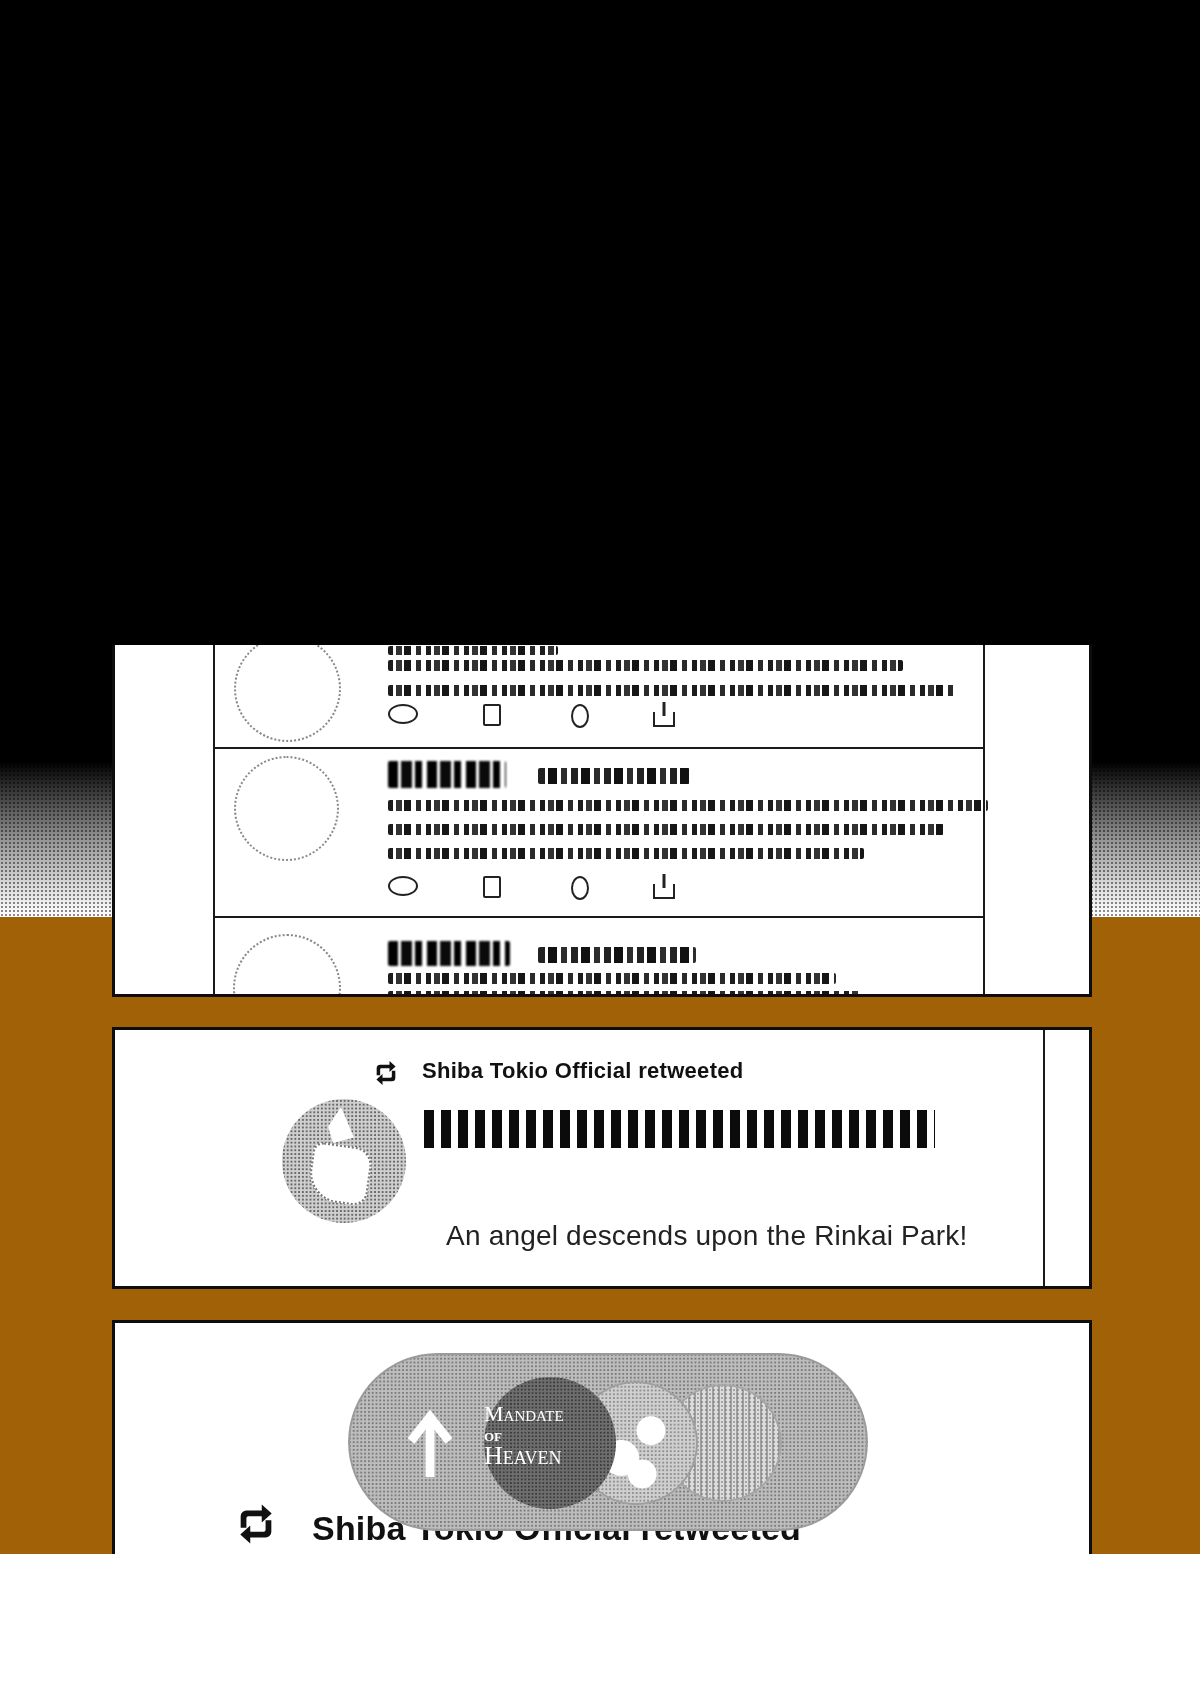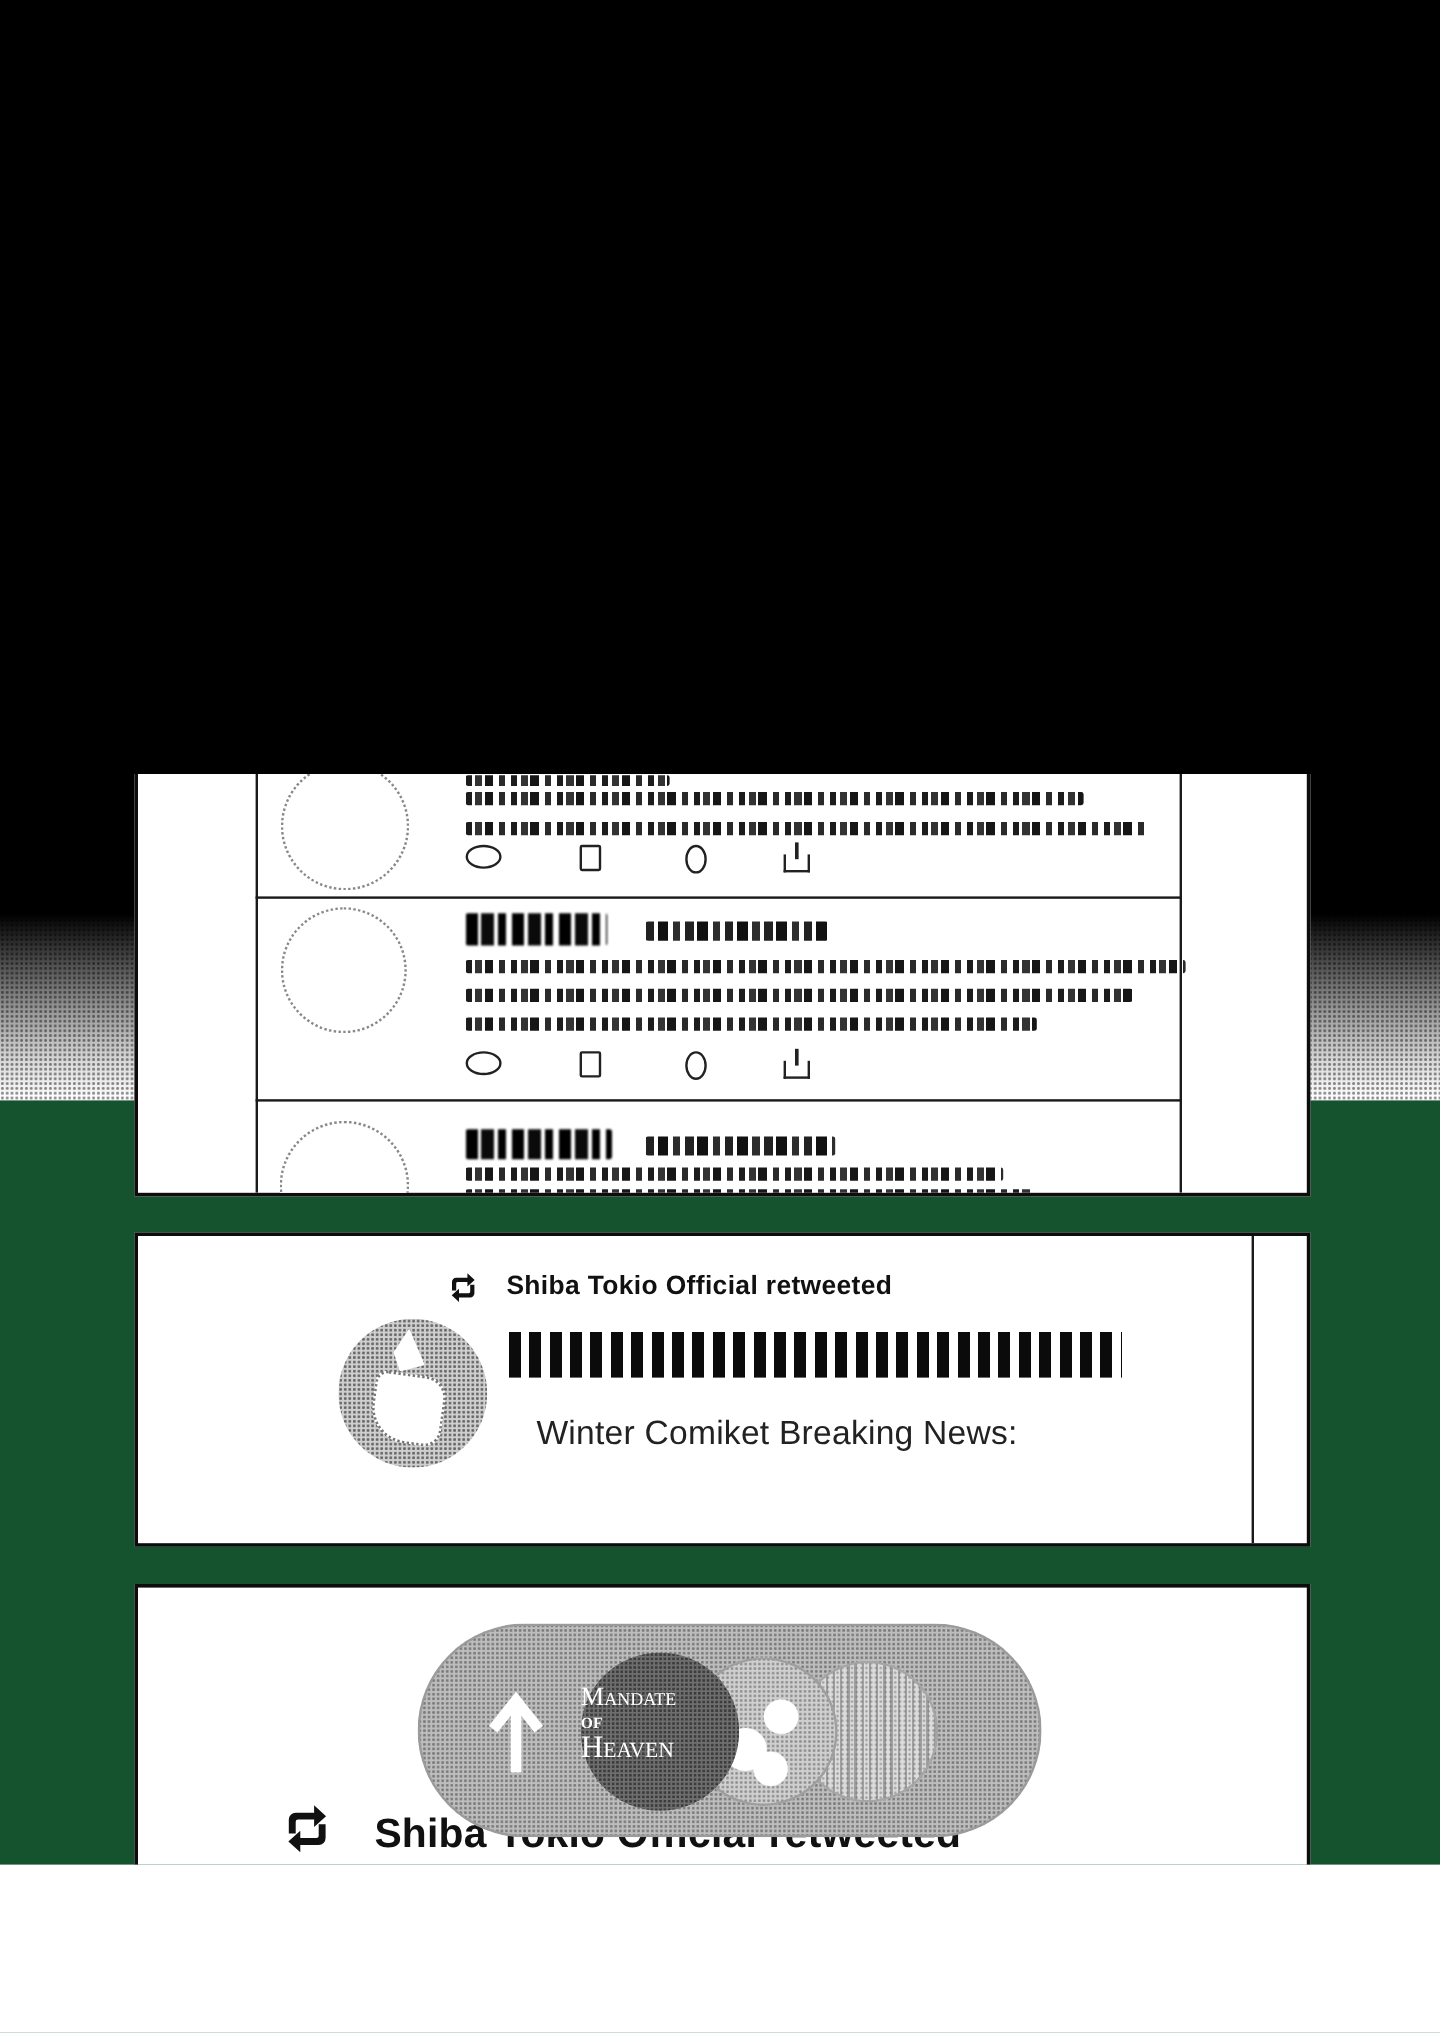--- a/index.html
+++ b/index.html
@@ -1,16 +1,16 @@
 <!DOCTYPE html>
 <html><head>
 <meta charset="utf-8">
 <style>
   html,body{margin:0;padding:0;background:#fff;}
-  #stage{position:relative;width:1200px;height:1554px;background:#14532d;overflow:hidden;
+  #stage{position:relative;width:1200px;height:1554px;background:#a16207;overflow:hidden;
          font-family:"Liberation Sans",sans-serif;}
   
   .black-top{position:absolute;left:0;top:0;width:1200px;height:645px;background:#000;z-index:6;}
   .fade-strip{position:absolute;top:645px;width:118px;height:272px;z-index:1;
     background-image:radial-gradient(rgba(0,0,0,.45) 1px,transparent 1.35px),
       linear-gradient(180deg,#000 0%,#000 43%,#4e4e4e 58%,#969696 72%,#d9d9d9 88%,#fff 100%);
     background-size:4px 4px,100% 100%;}
   .fade-left{left:0;}
   .fade-right{left:1086px;width:114px;}
   
@@ -143,21 +143,21 @@
     <div class="v-divider" style="left:928px;width:1.5px"></div>
     <svg class="rt-row-icon" viewBox="0 0 24 24">
       <g fill="#111">
         <path d="M4 14V8a3 3 0 0 1 3-3h8V1.8l5.2 4.7L15 11.2V8H8a1 1 0 0 0-1 1v5H4z"></path>
         <path d="M20 10v6a3 3 0 0 1-3 3H9v3.2L3.8 17.5 9 12.8V16h7a1 1 0 0 0 1-1v-5h3z"></path>
       </g>
     </svg>
     <div class="rt-label">Shiba Tokio Official retweeted</div>
     <div class="halftone-avatar" id="rt-avatar"></div>
     <div class="censor-bars"></div>
-    <div class="rt-text" id="rt-text1">Winter Comiket Breaking News:</div>
+    <div class="rt-text" id="rt-text2">An angel descends upon the Rinkai Park!</div>
   </div>
 
   <div class="panel" id="stamp-panel">
     <svg class="rt-row-icon" viewBox="0 0 24 24">
       <g fill="#111">
         <path d="M4 14V8a3 3 0 0 1 3-3h8V1.8l5.2 4.7L15 11.2V8H8a1 1 0 0 0-1 1v5H4z"></path>
         <path d="M20 10v6a3 3 0 0 1-3 3H9v3.2L3.8 17.5 9 12.8V16h7a1 1 0 0 0 1-1v-5h3z"></path>
       </g>
     </svg>
     <div class="rt-label">Shiba Tokio Official retweeted</div>

